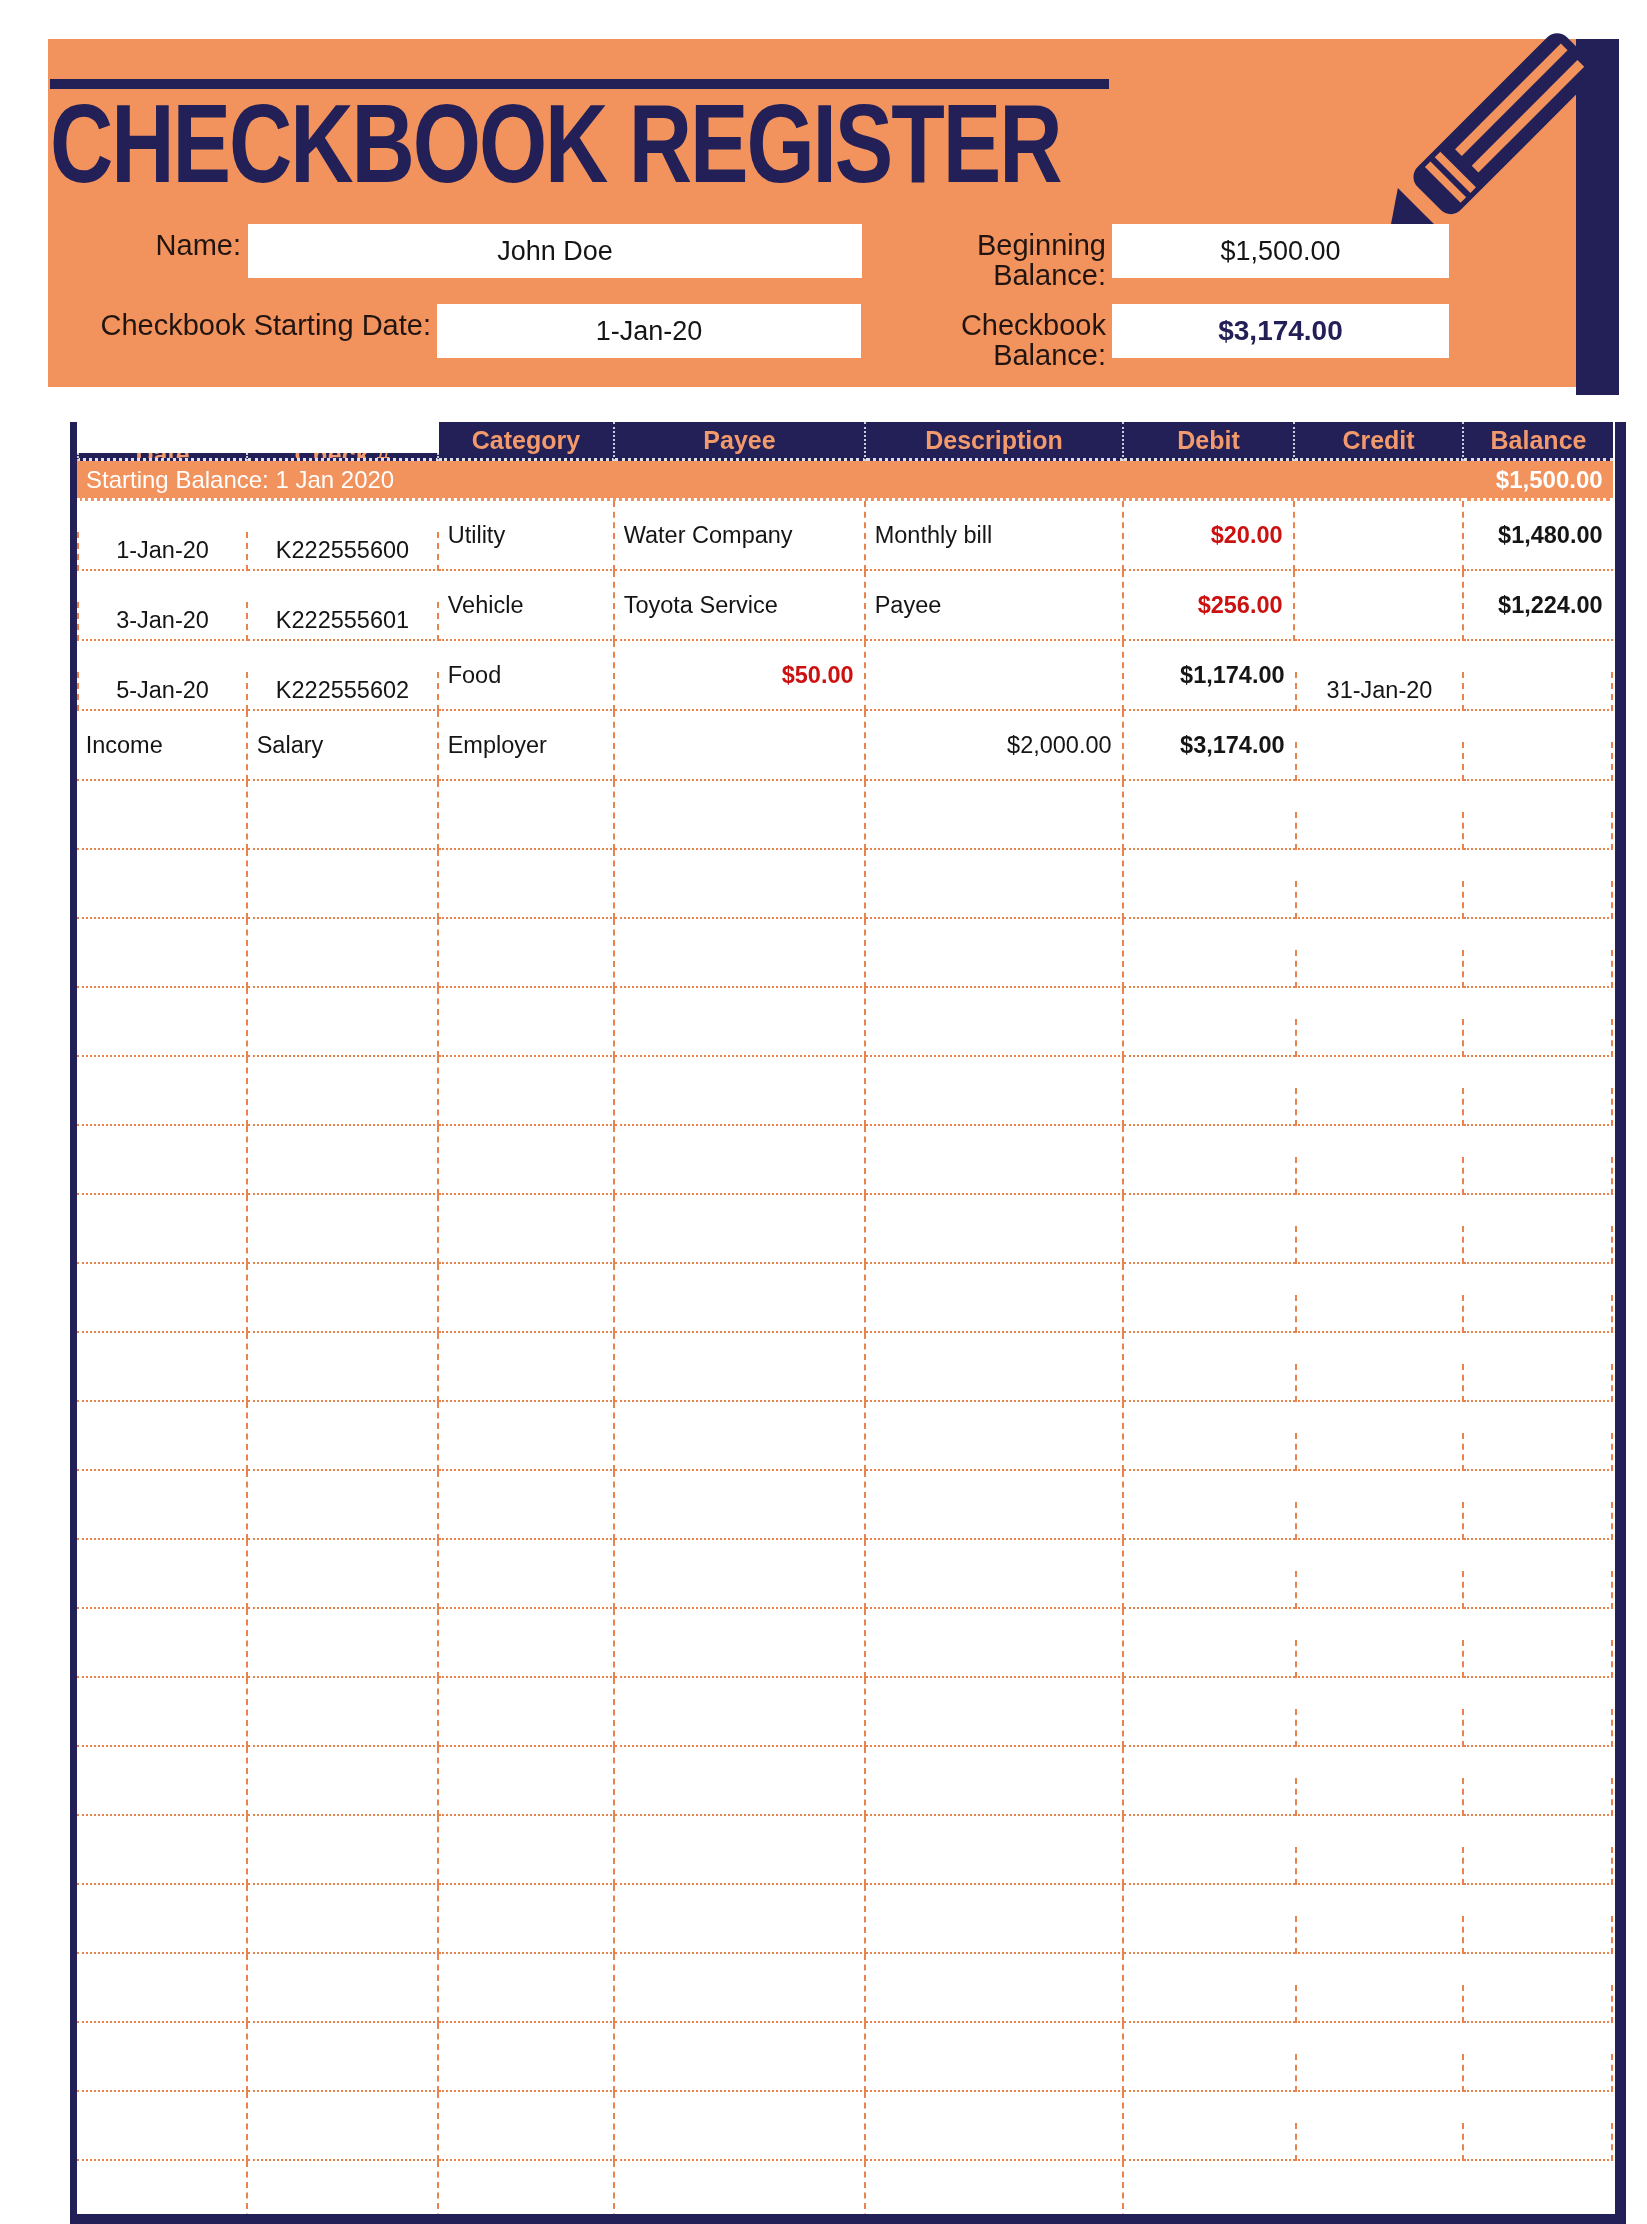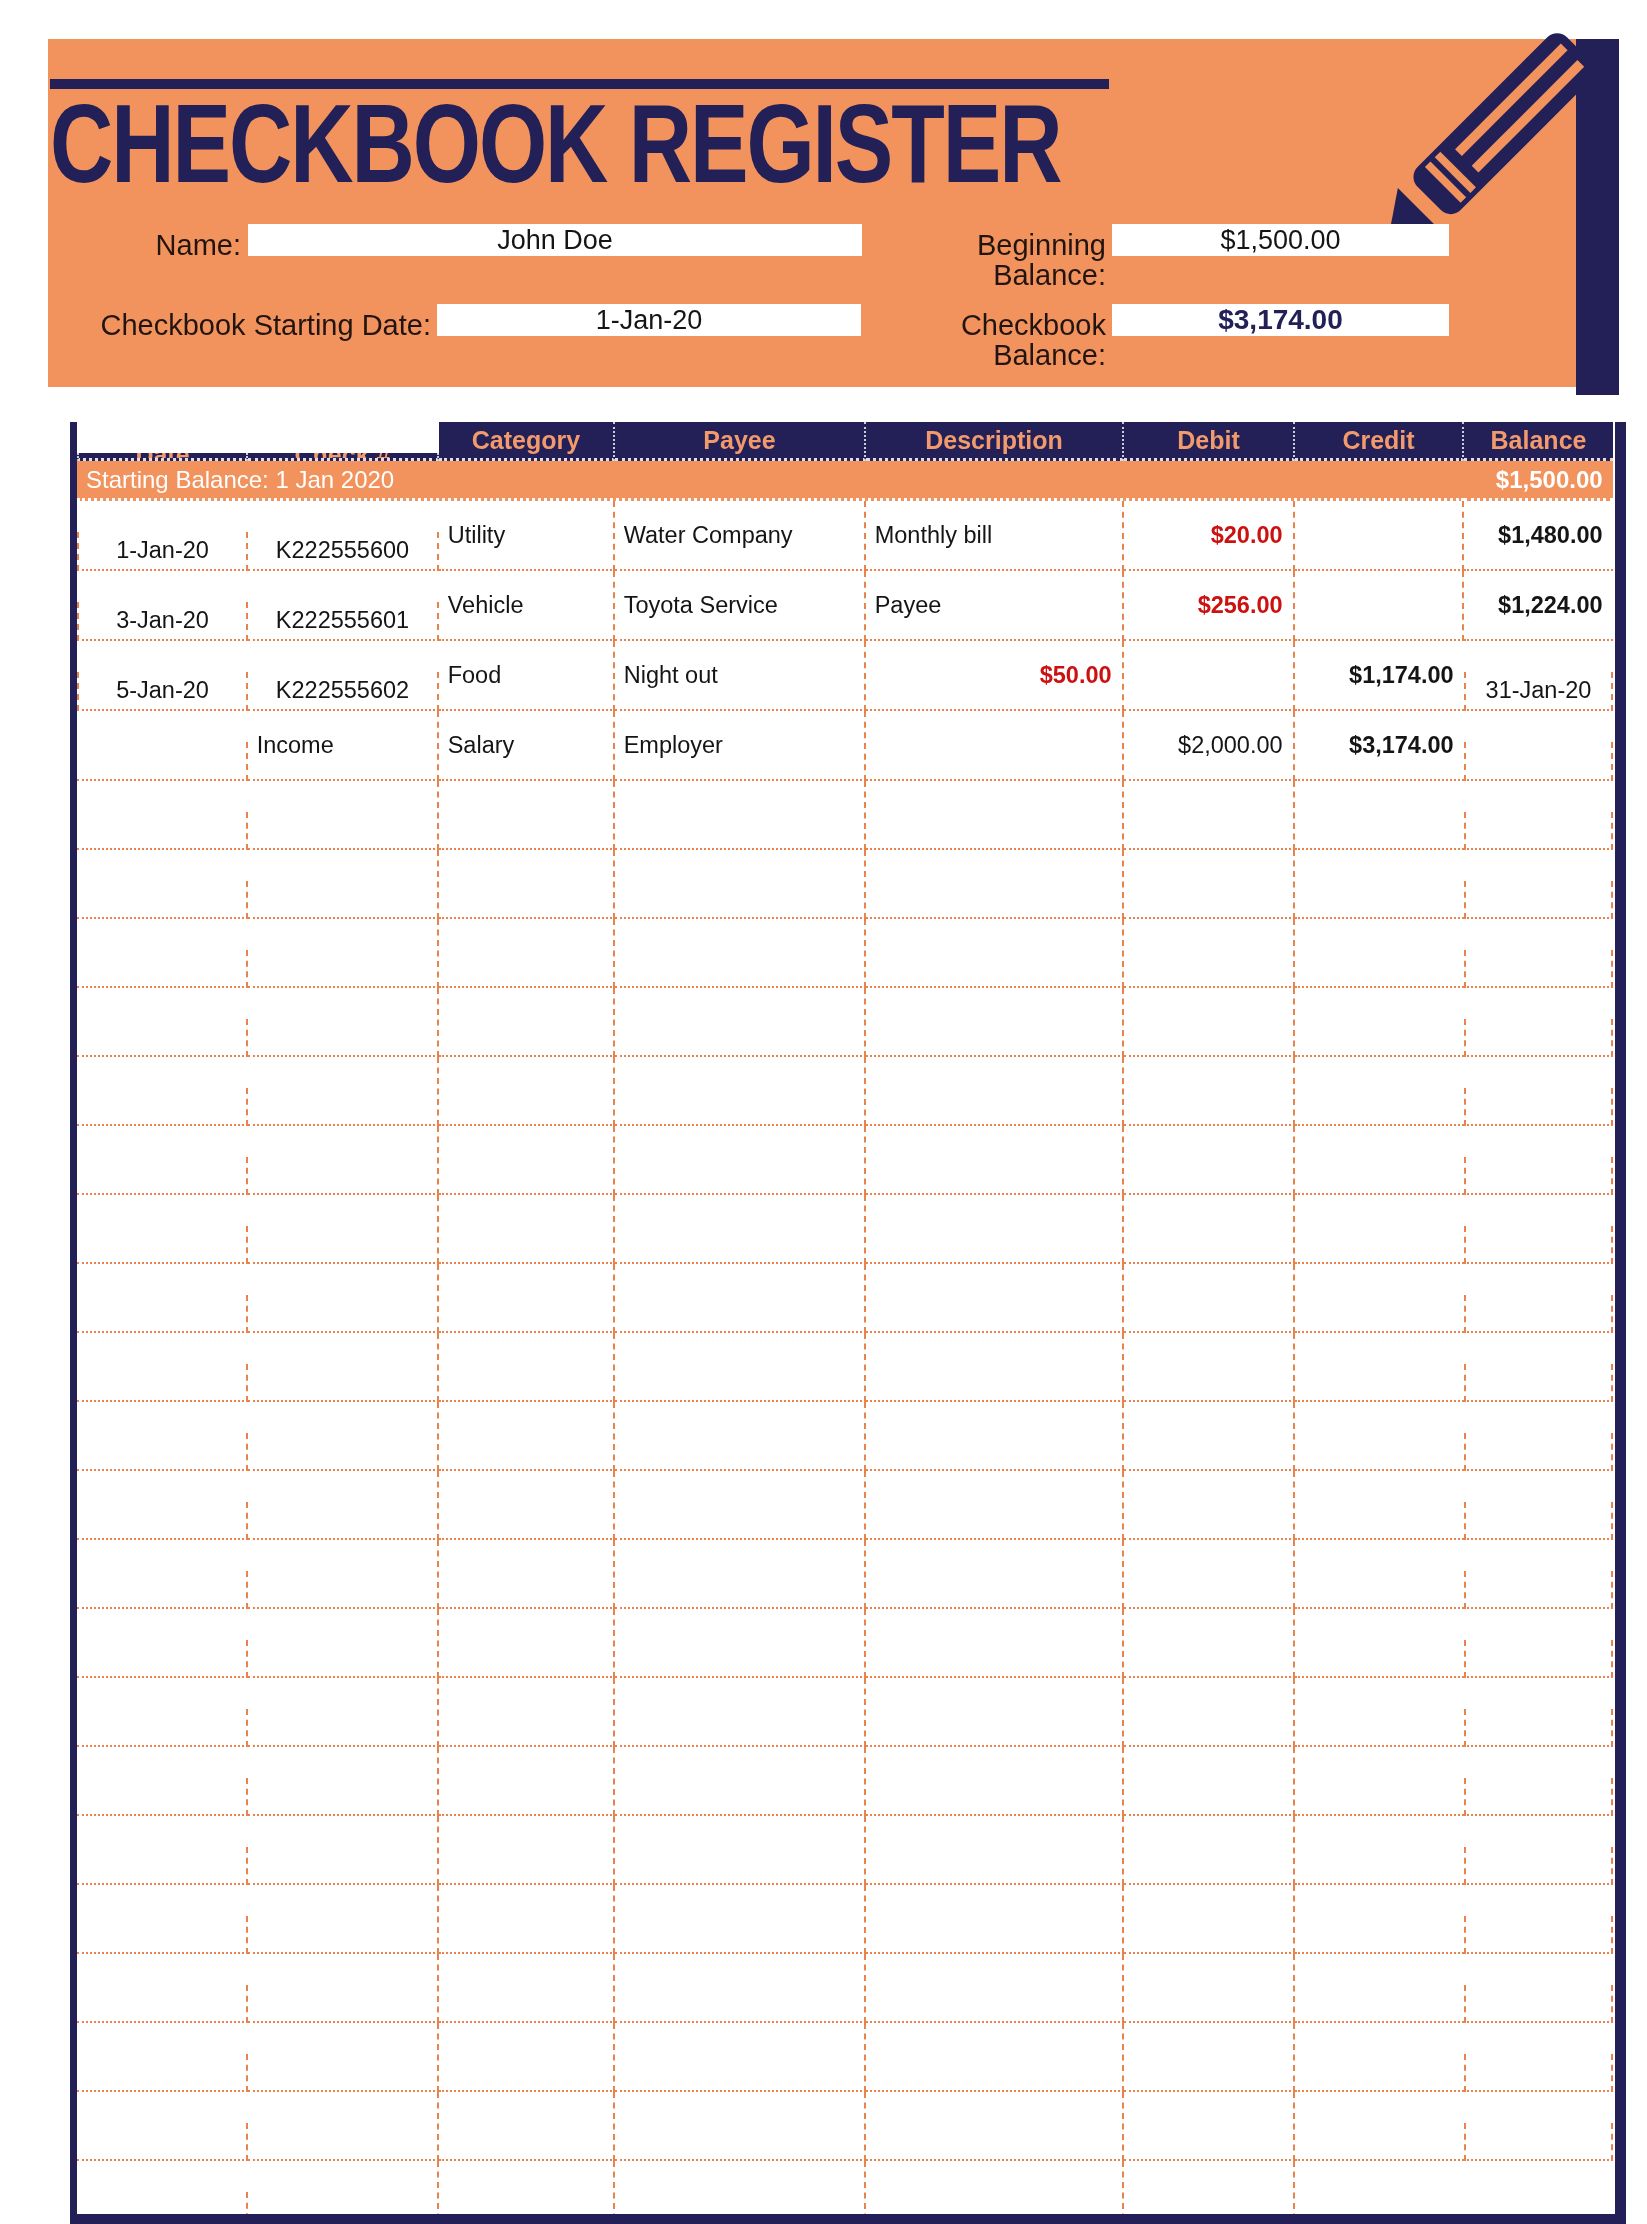--- a/index.html
+++ b/index.html
@@ -23,21 +23,21 @@
   .page-title{
     position:absolute;left:50px;top:83px;margin:0;white-space:nowrap;
     font-size:111px;line-height:1.1;font-weight:700;letter-spacing:-2.6px;
     color:var(--navy);transform:scaleX(0.79);transform-origin:left top;
   }
   .field-label{
     position:absolute;font-size:29px;color:var(--label);
     text-align:right;line-height:29.5px;
   }
   .field-box{
-    position:absolute;height:32px;background:#ffffff;
+    position:absolute;height:54px;background:#ffffff;
     display:flex;align-items:center;justify-content:center;
     font-size:27px;color:var(--ink);
   }
   .field-box.balance-strong span{color:var(--navy);font-weight:700;font-size:28px;}
   .pencil{position:absolute;left:1364px;top:7px;width:235px;height:287px;}
   
   .register{
     position:absolute;left:70px;top:422px;width:1556px;height:1802px;
     background:#ffffff;overflow:hidden;
     border-left:7.8px solid var(--navy);
@@ -141,21 +141,20 @@
     <div class="cell bcell c1 k-check">K222555601</div>
     <div class="cell bcell c2 k-category">Vehicle</div>
     <div class="cell bcell c3 k-payee">Toyota Service</div>
     <div class="cell bcell c4 k-description">Payee</div>
     <div class="cell bcell c5 k-debit">$256.00</div>
     <div class="cell bcell c6 k-credit"></div>
     <div class="cell bcell c7 k-balance">$1,224.00</div>
     <div class="cell bcell c0 k-date">5-Jan-20</div>
     <div class="cell bcell c1 k-check">K222555602</div>
     <div class="cell bcell c2 k-category">Food</div>
-    <div class="cell bcell c4 k-description">Night out</div>
     <div class="cell bcell c5 k-debit">$50.00</div>
     <div class="cell bcell c6 k-credit"></div>
     <div class="cell bcell c7 k-balance">$1,174.00</div>
     <div class="cell bcell c0 k-date">31-Jan-20</div>
     <div class="cell bcell c1 k-check"></div>
     <div class="cell bcell c2 k-category">Income</div>
     <div class="cell bcell c4 k-description">Salary</div>
     <div class="cell bcell c3 k-payee">Employer</div>
     <div class="cell bcell c5 k-debit"></div>
     <div class="cell bcell c6 k-credit">$2,000.00</div>

